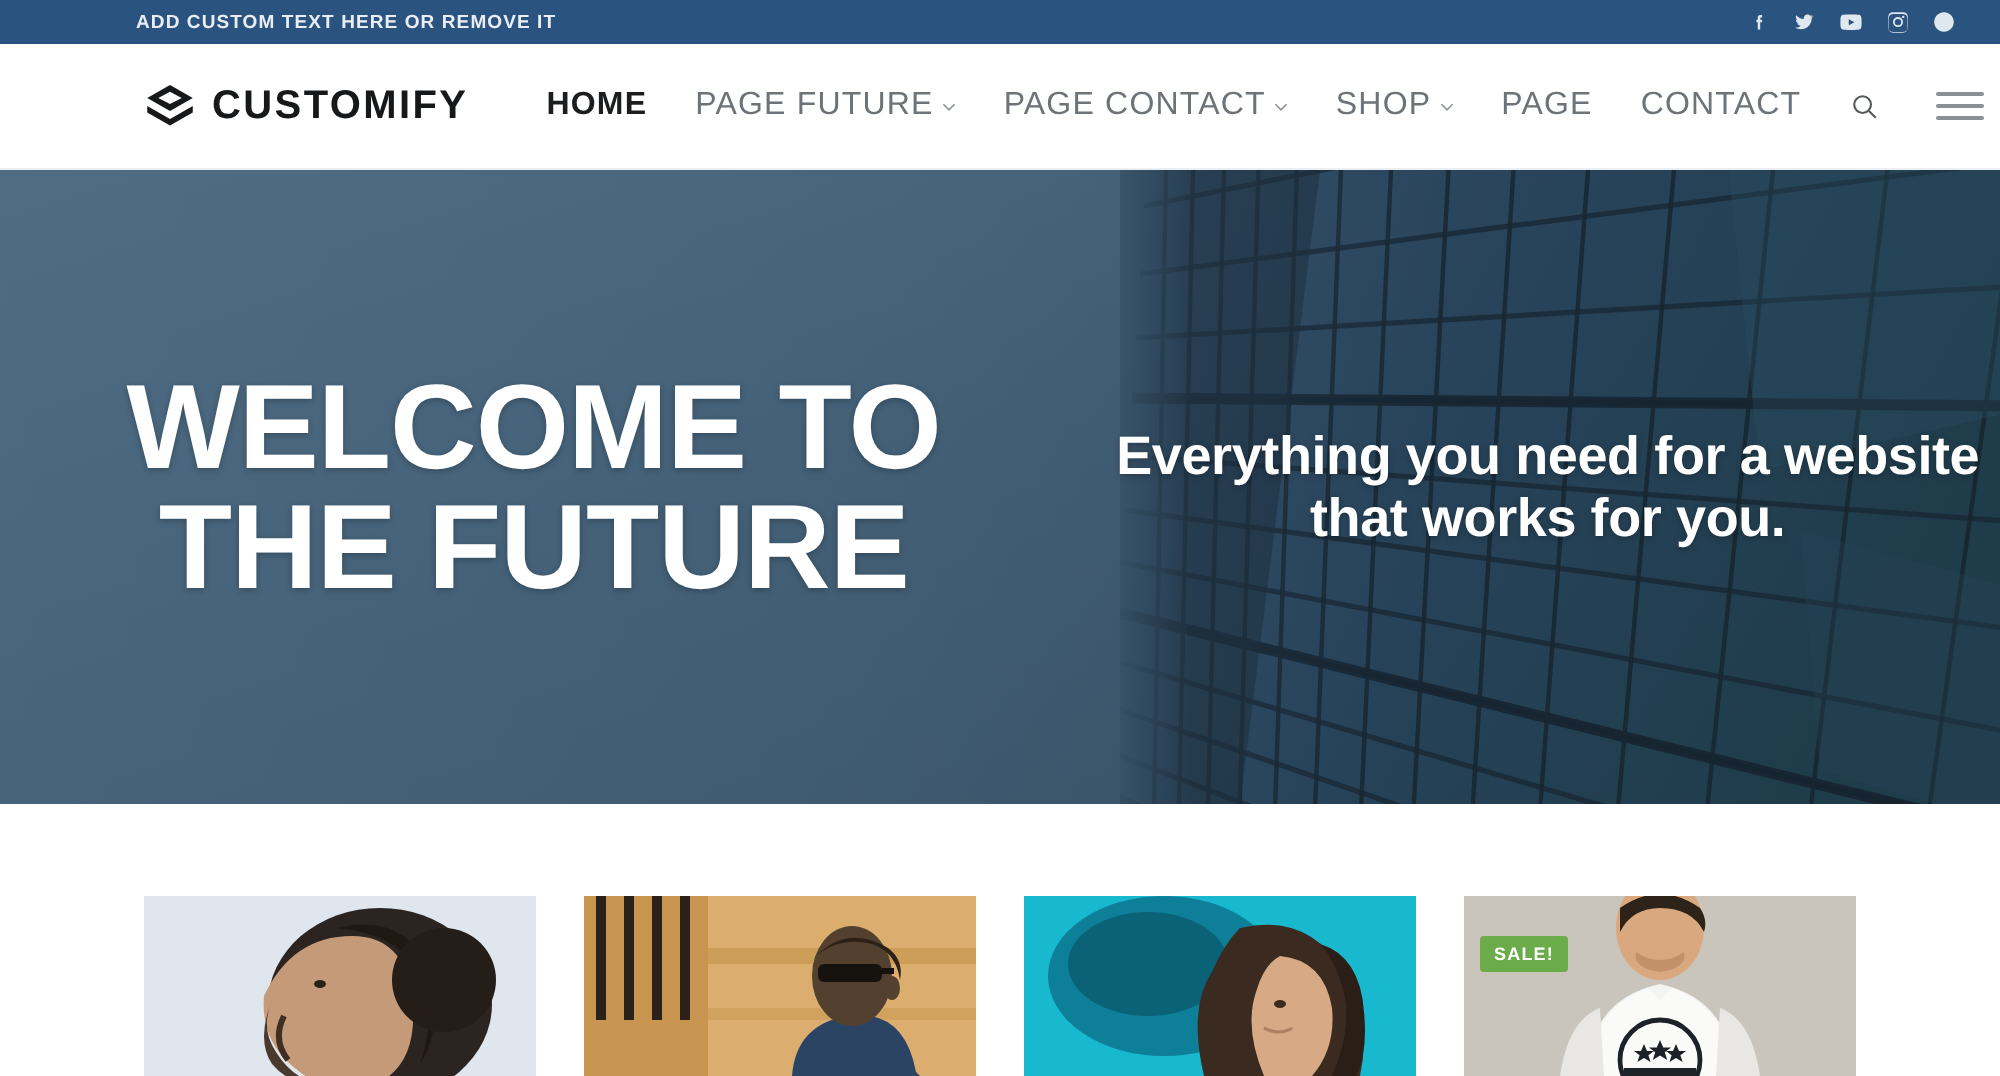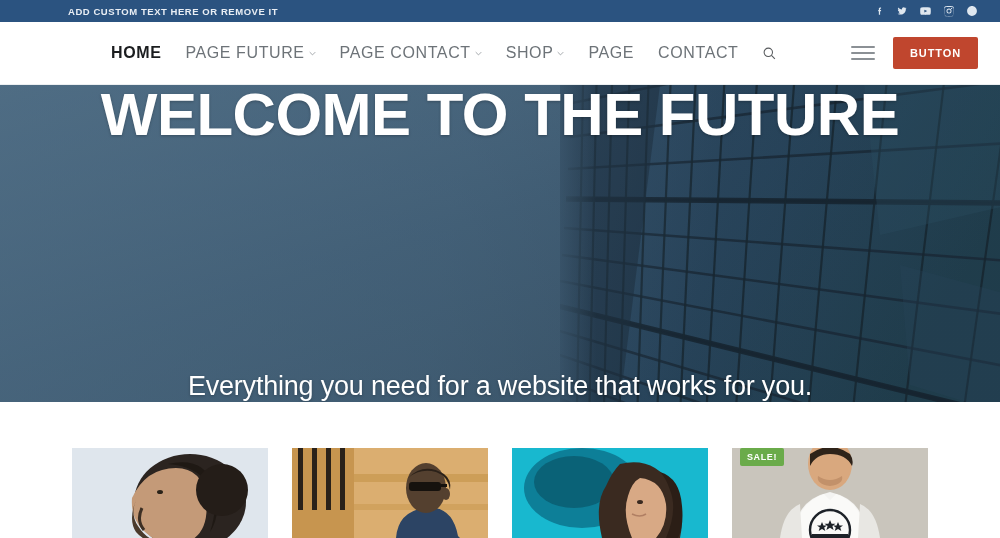--- a/index.html
+++ b/index.html
@@ -61,41 +61,41 @@
   .hero{
     position:relative; height:317px; overflow:hidden;
     background:linear-gradient(135deg,#4a6a81 0%,#415e74 40%,#3a5467 75%,#334b5d 100%);
   }
   .hero-photo{ position:absolute; inset:0; }
   .hero-overlay{
     position:absolute; inset:0;
     background:linear-gradient(100deg,rgba(74,103,126,.55) 0%,rgba(63,90,112,.35) 45%,rgba(26,43,58,.18) 70%,rgba(20,34,46,.12) 100%);
   }
   .hero-content{
-    position:absolute; inset:0; display:flex; flex-direction:column;
-    align-items:center; justify-content:space-between; text-align:center; gap:14px;
+    position:absolute; inset:0; display:flex; 
+    align-items:center; justify-content:center; text-align:center; gap:14px;
   }
   .hero-title{
     color:#fff; font-size:60px; font-weight:700; letter-spacing:-.5px;
     line-height:1; text-shadow:0 1px 3px rgba(0,0,0,.25);
   }
   .hero-sub{
-    color:#fff; font-size:27px; font-weight:400; letter-spacing:-.2px;
+    color:#fff; font-size:27px; font-weight:700; letter-spacing:-.2px;
     text-shadow:0 1px 3px rgba(0,0,0,.25);
   }
 
   
   .products{
     height:136px; background:#fff; padding:46px 0 0 0;
     display:flex; gap:24px; padding-left:72px;
   }
   .card{ width:196px; height:90px; position:relative; overflow:hidden; background:#eceff1; }
   .card-img{ position:absolute; inset:0; }
   .sale-badge{
-    position:absolute; top:0; left:8px; background:#6aab4a; color:#fff;
+    position:absolute; top:20px; left:8px; background:#6aab4a; color:#fff;
     font-size:9px; font-weight:700; letter-spacing:.6px; padding:4px 7px;
     border-radius:2px; z-index:2;
   }
 </style>
 </head>
 <body>
 
 <div class="topbar">
   <span class="topbar-text">ADD CUSTOM TEXT HERE OR REMOVE IT</span>
   <div class="social">
@@ -121,20 +121,28 @@
     </a>
     <a href="#">
       <svg width="12" height="12" viewBox="0 0 24 24">
           <path d="M12 2.2C6.6 2.2 2.2 6.6 2.2 12s4.4 9.8 9.8 9.8 9.8-4.4 9.8-9.8S17.4 2.2 12 2.2zm.7 13c-.7 0-1.4-.4-1.6-.8l-.4 1.7c-.2.6-.6 1.4-.9 1.9.3.1.6.1.9.1 3.3 0 5.9-2.6 5.9-5.9 0-3-2.3-5.2-5.3-5.2-3.7 0-5.6 2.5-5.6 5 0 1.2.6 2.6 1.7 3.1.2.1.3 0 .3-.1l.2-.8c0-.1 0-.2-.1-.3-.3-.4-.5-1-.5-1.6 0-2.1 1.5-4 4.2-4 2.3 0 3.9 1.5 3.9 3.7 0 2.5-1.1 4.2-2.7 4.2z"></path>
         </svg>
     </a>
   </div>
 </div>
 
 <div class="header">
+  <a class="brand" href="#">
+    <svg class="brand-mark" viewBox="0 0 32 32">
+      <path d="M16 3 L30 11 L16 19 L2 11 Z" fill="#16181a"></path>
+      <path d="M16 7.2 L23.2 11 L16 14.8 L8.8 11 Z" fill="#ffffff"></path>
+      <path d="M2 16 L16 24 L30 16 L30 20 L16 28 L2 20 Z" fill="#16181a"></path>
+    </svg>
+    <span class="brand-name">CUSTOMIFY</span>
+  </a>
 
   <nav class="nav">
     <div class="nav-item active">
       <span>HOME</span>
     </div>
     <div class="nav-item">
       <span>PAGE FUTURE</span>
       <svg class="caret" viewBox="0 0 10 10">
           <path d="M1 3 L5 7 L9 3" stroke="#8b9095" stroke-width="1.1" fill="none"></path>
         </svg>

